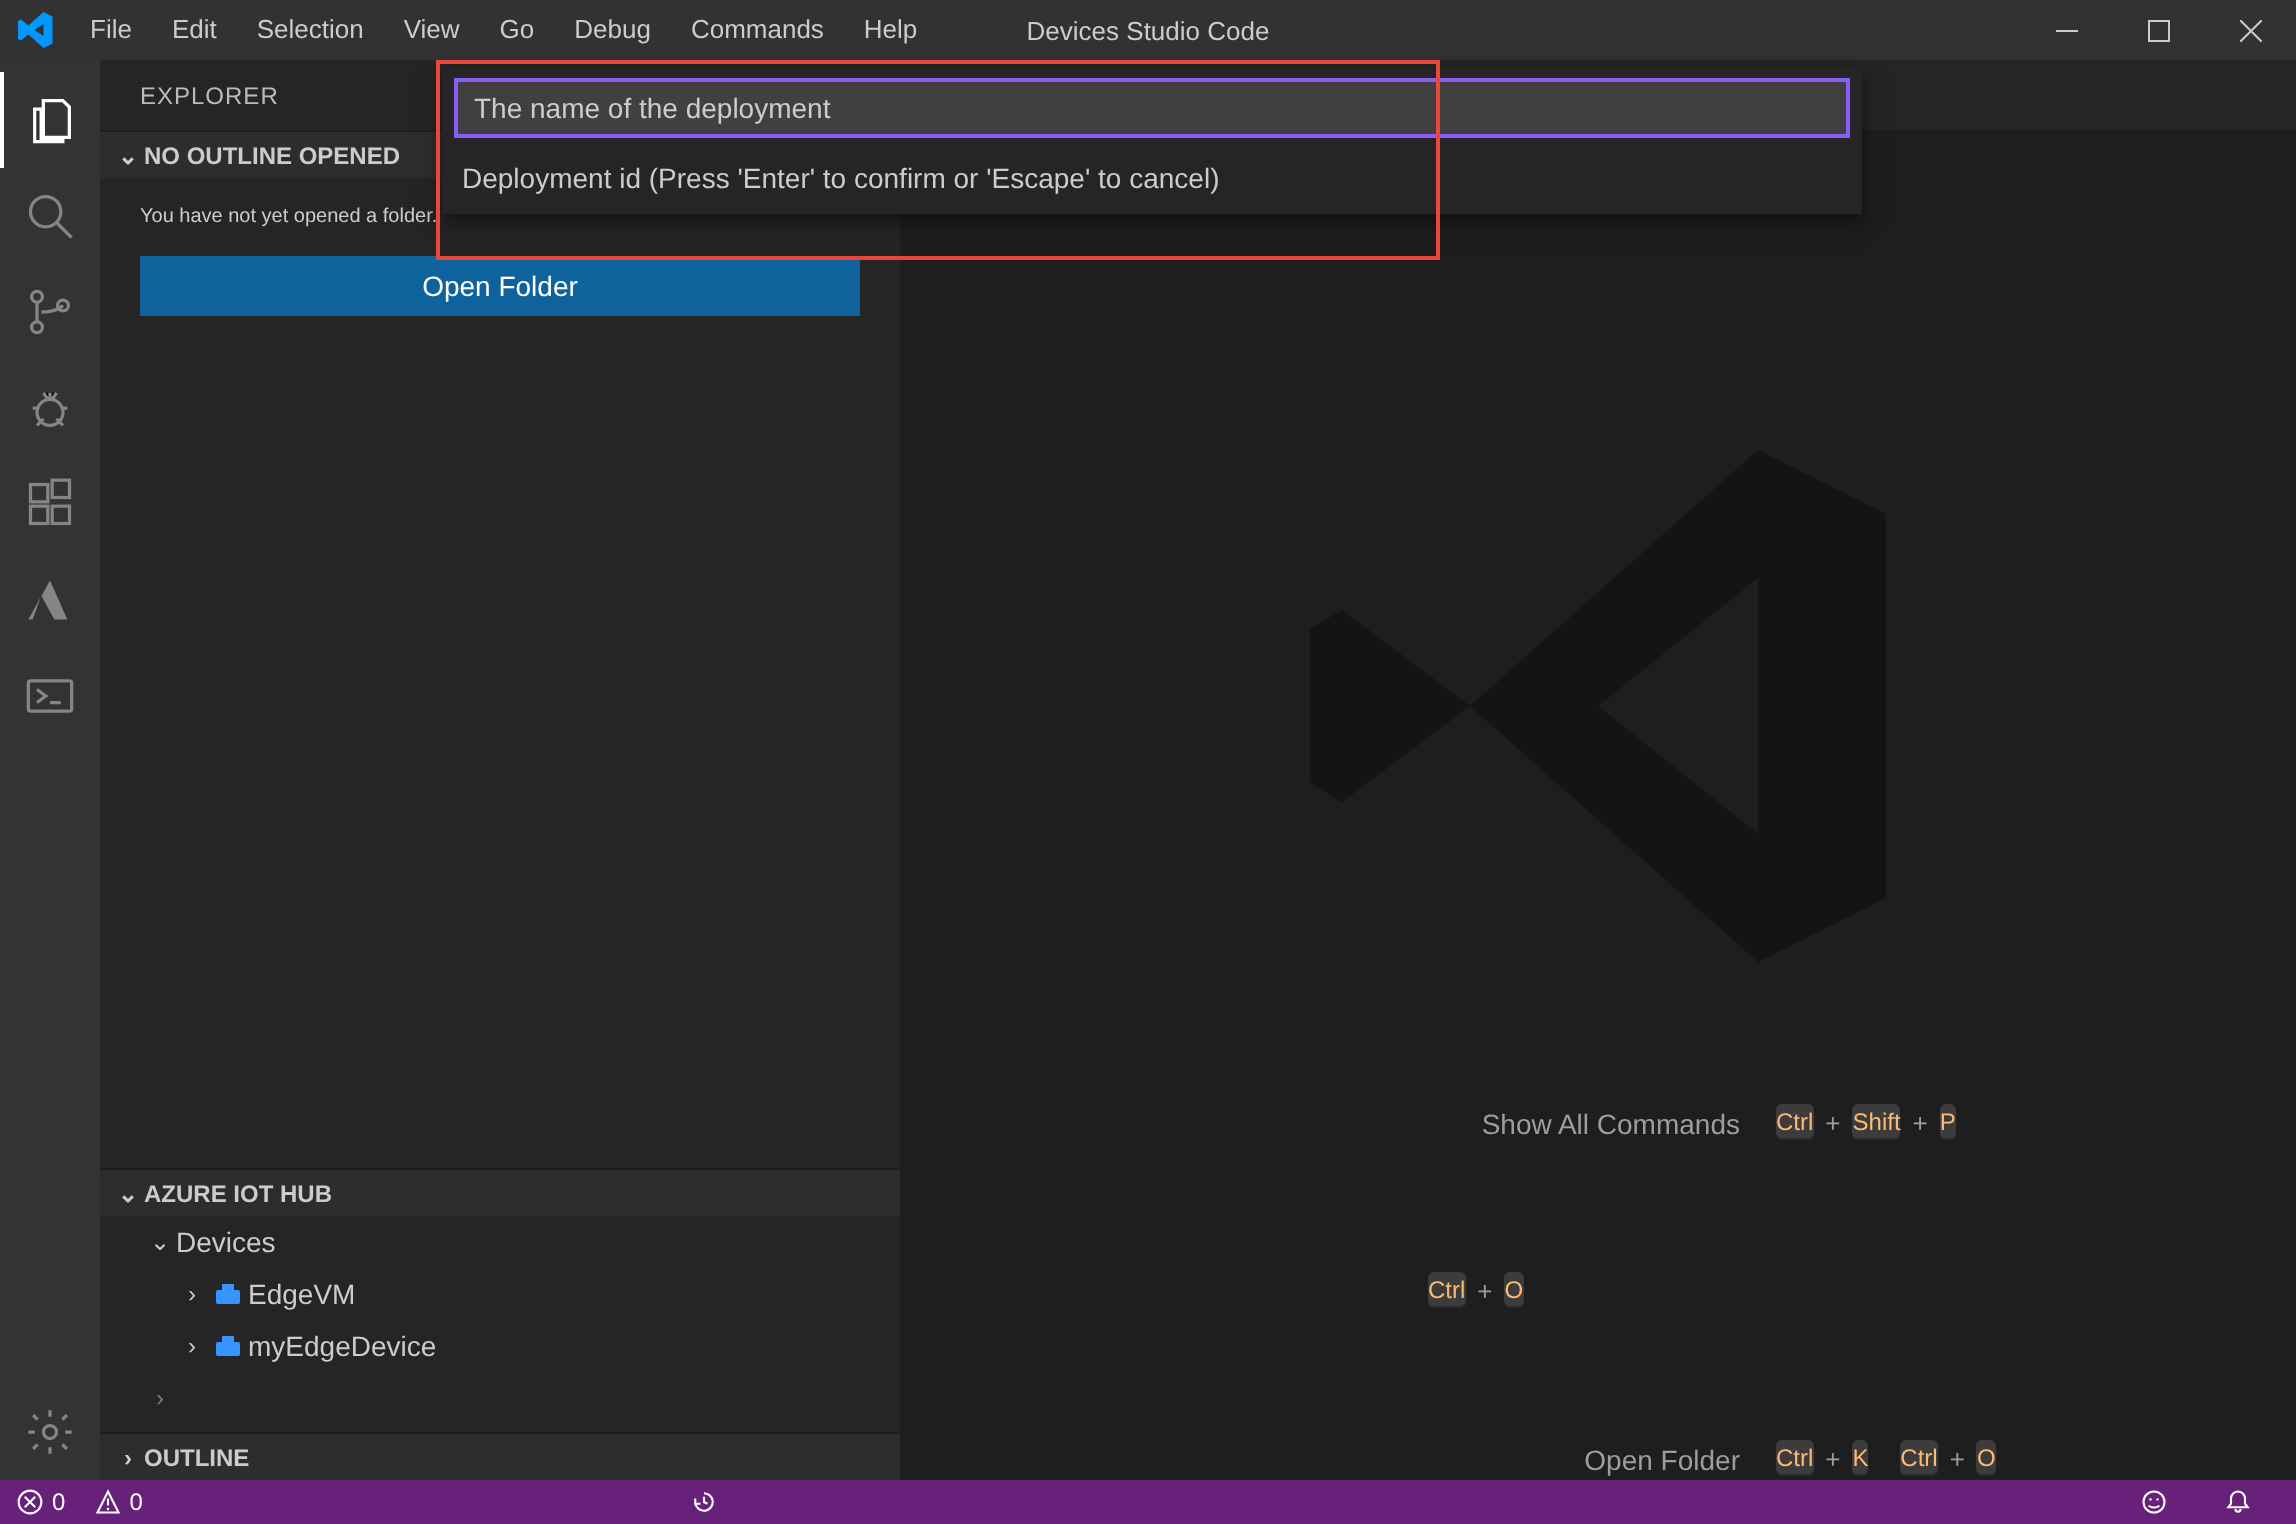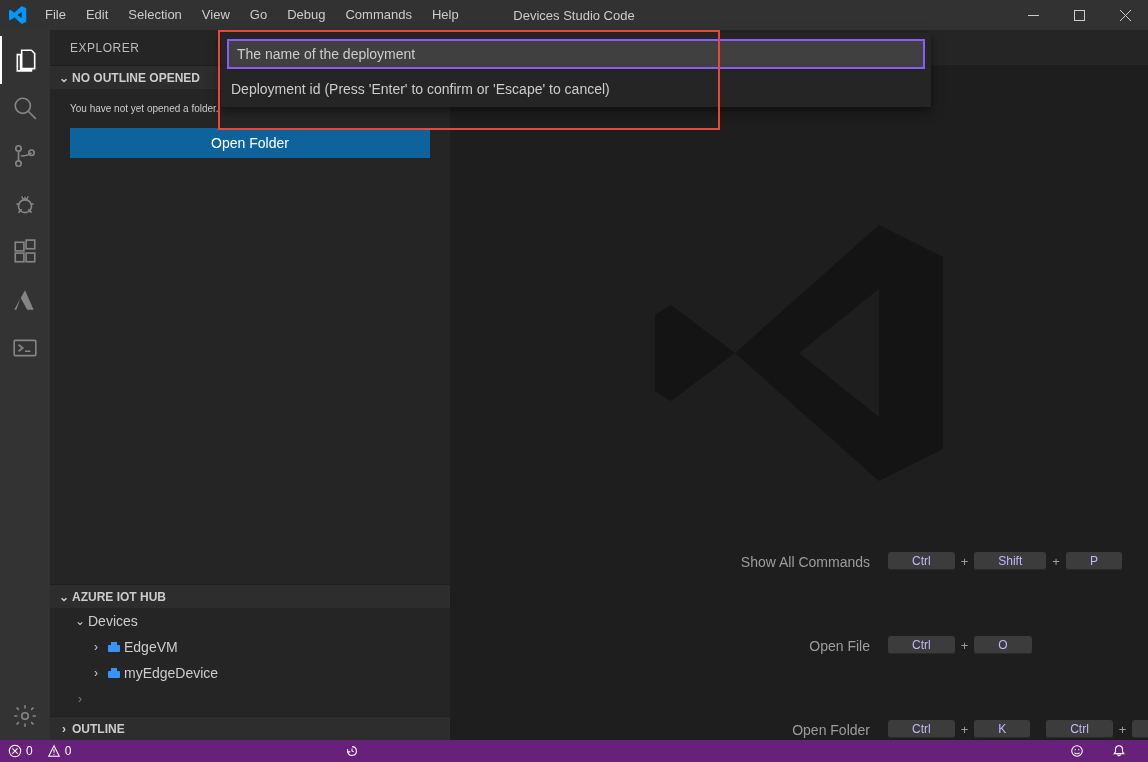--- a/index.html
+++ b/index.html
@@ -32,21 +32,21 @@
   .iothub-icon { color:#3794ff; }
   .device-icon { color:#3794ff; }
   .editor { flex:1; background:#1e1e1e; position:relative; }
   .editor .tab-strip { height:35px; background:#252526; }
   .watermark { position:absolute; left:50%; top:50%; transform:translate(-50%,-60%); display:flex; flex-direction:column; align-items:center; }
   .watermark svg { opacity:1; }
   .shortcuts { position:absolute; left:0; right:0; top:478px; display:flex; flex-direction:column; gap:22px; align-items:center; }
   .shortcut-row { display:flex; align-items:flex-end; gap:18px; font-size:14px; color:#9d9d9d;margin-top:44px; }
   .shortcut-row .label { width:330px; text-align:right; }
   .keys { display:flex; align-items:center; gap:6px; width:170px; }
-  .key { background:#3c3c3c; color:#c4b5fd; border-radius:3px; padding:2px 24px; font-size:12px; box-shadow: inset 0 -1px 0 #2a2a2a; }
+  .key { background:#3c3c3c; color:#fdba74; border-radius:3px; padding:2px 0; font-size:12px; box-shadow: inset 0 -1px 0 #2a2a2a; }
   .plus { color:#9d9d9d; font-size:13px; }
   .statusbar { height:22px; background:#68217a; display:flex; align-items:center; color:#ffffff; font-size:12px; padding:0 8px; }
   .statusbar .sb-item { display:flex; align-items:center; gap:4px; margin-right:14px; }
   .statusbar .right { margin-left:auto; display:flex; gap:14px; }
   .command-input-box { position:absolute; left:221px; top:33px; width:710px; background:#252526; box-shadow:0 4px 10px rgba(0,0,0,0.5); z-index:5; }
   .command-input-box .input-row { margin:6px; height:30px; background:#404040; border:2px solid #8b5cf6; display:flex; align-items:center; padding:0 8px; font-size:14px; color:#cccccc; }
   .command-input-box .input-row input { background:transparent; border:none; outline:none; color:#cccccc; font-size:14px; width:100%; }
   .command-input-box .hint-row { padding:6px 10px 10px 10px; font-size:14px; color:#cccccc; }
   .highlight-box { position:absolute; left:218px; top:30px; width:502px; height:100px; border:2px solid #e9473a; z-index:6; pointer-events:none; }
 </style>
@@ -215,21 +215,20 @@
         <span class="label">Show All Commands</span>
         <span class="keys">
           <span class="key">Ctrl</span>
             <span class="plus">+</span>
           <span class="key">Shift</span>
             <span class="plus">+</span>
           <span class="key">P</span>
         </span>
       </div>
       <div class="shortcut-row">
-        <span class="label">Open File</span>
         <span class="keys">
           <span class="key">Ctrl</span>
             <span class="plus">+</span>
           <span class="key">O</span>
         </span>
       </div>
       <div class="shortcut-row">
         <span class="label">Open Folder</span>
         <span class="keys">
           <span class="key">Ctrl</span><span class="plus">+</span>

